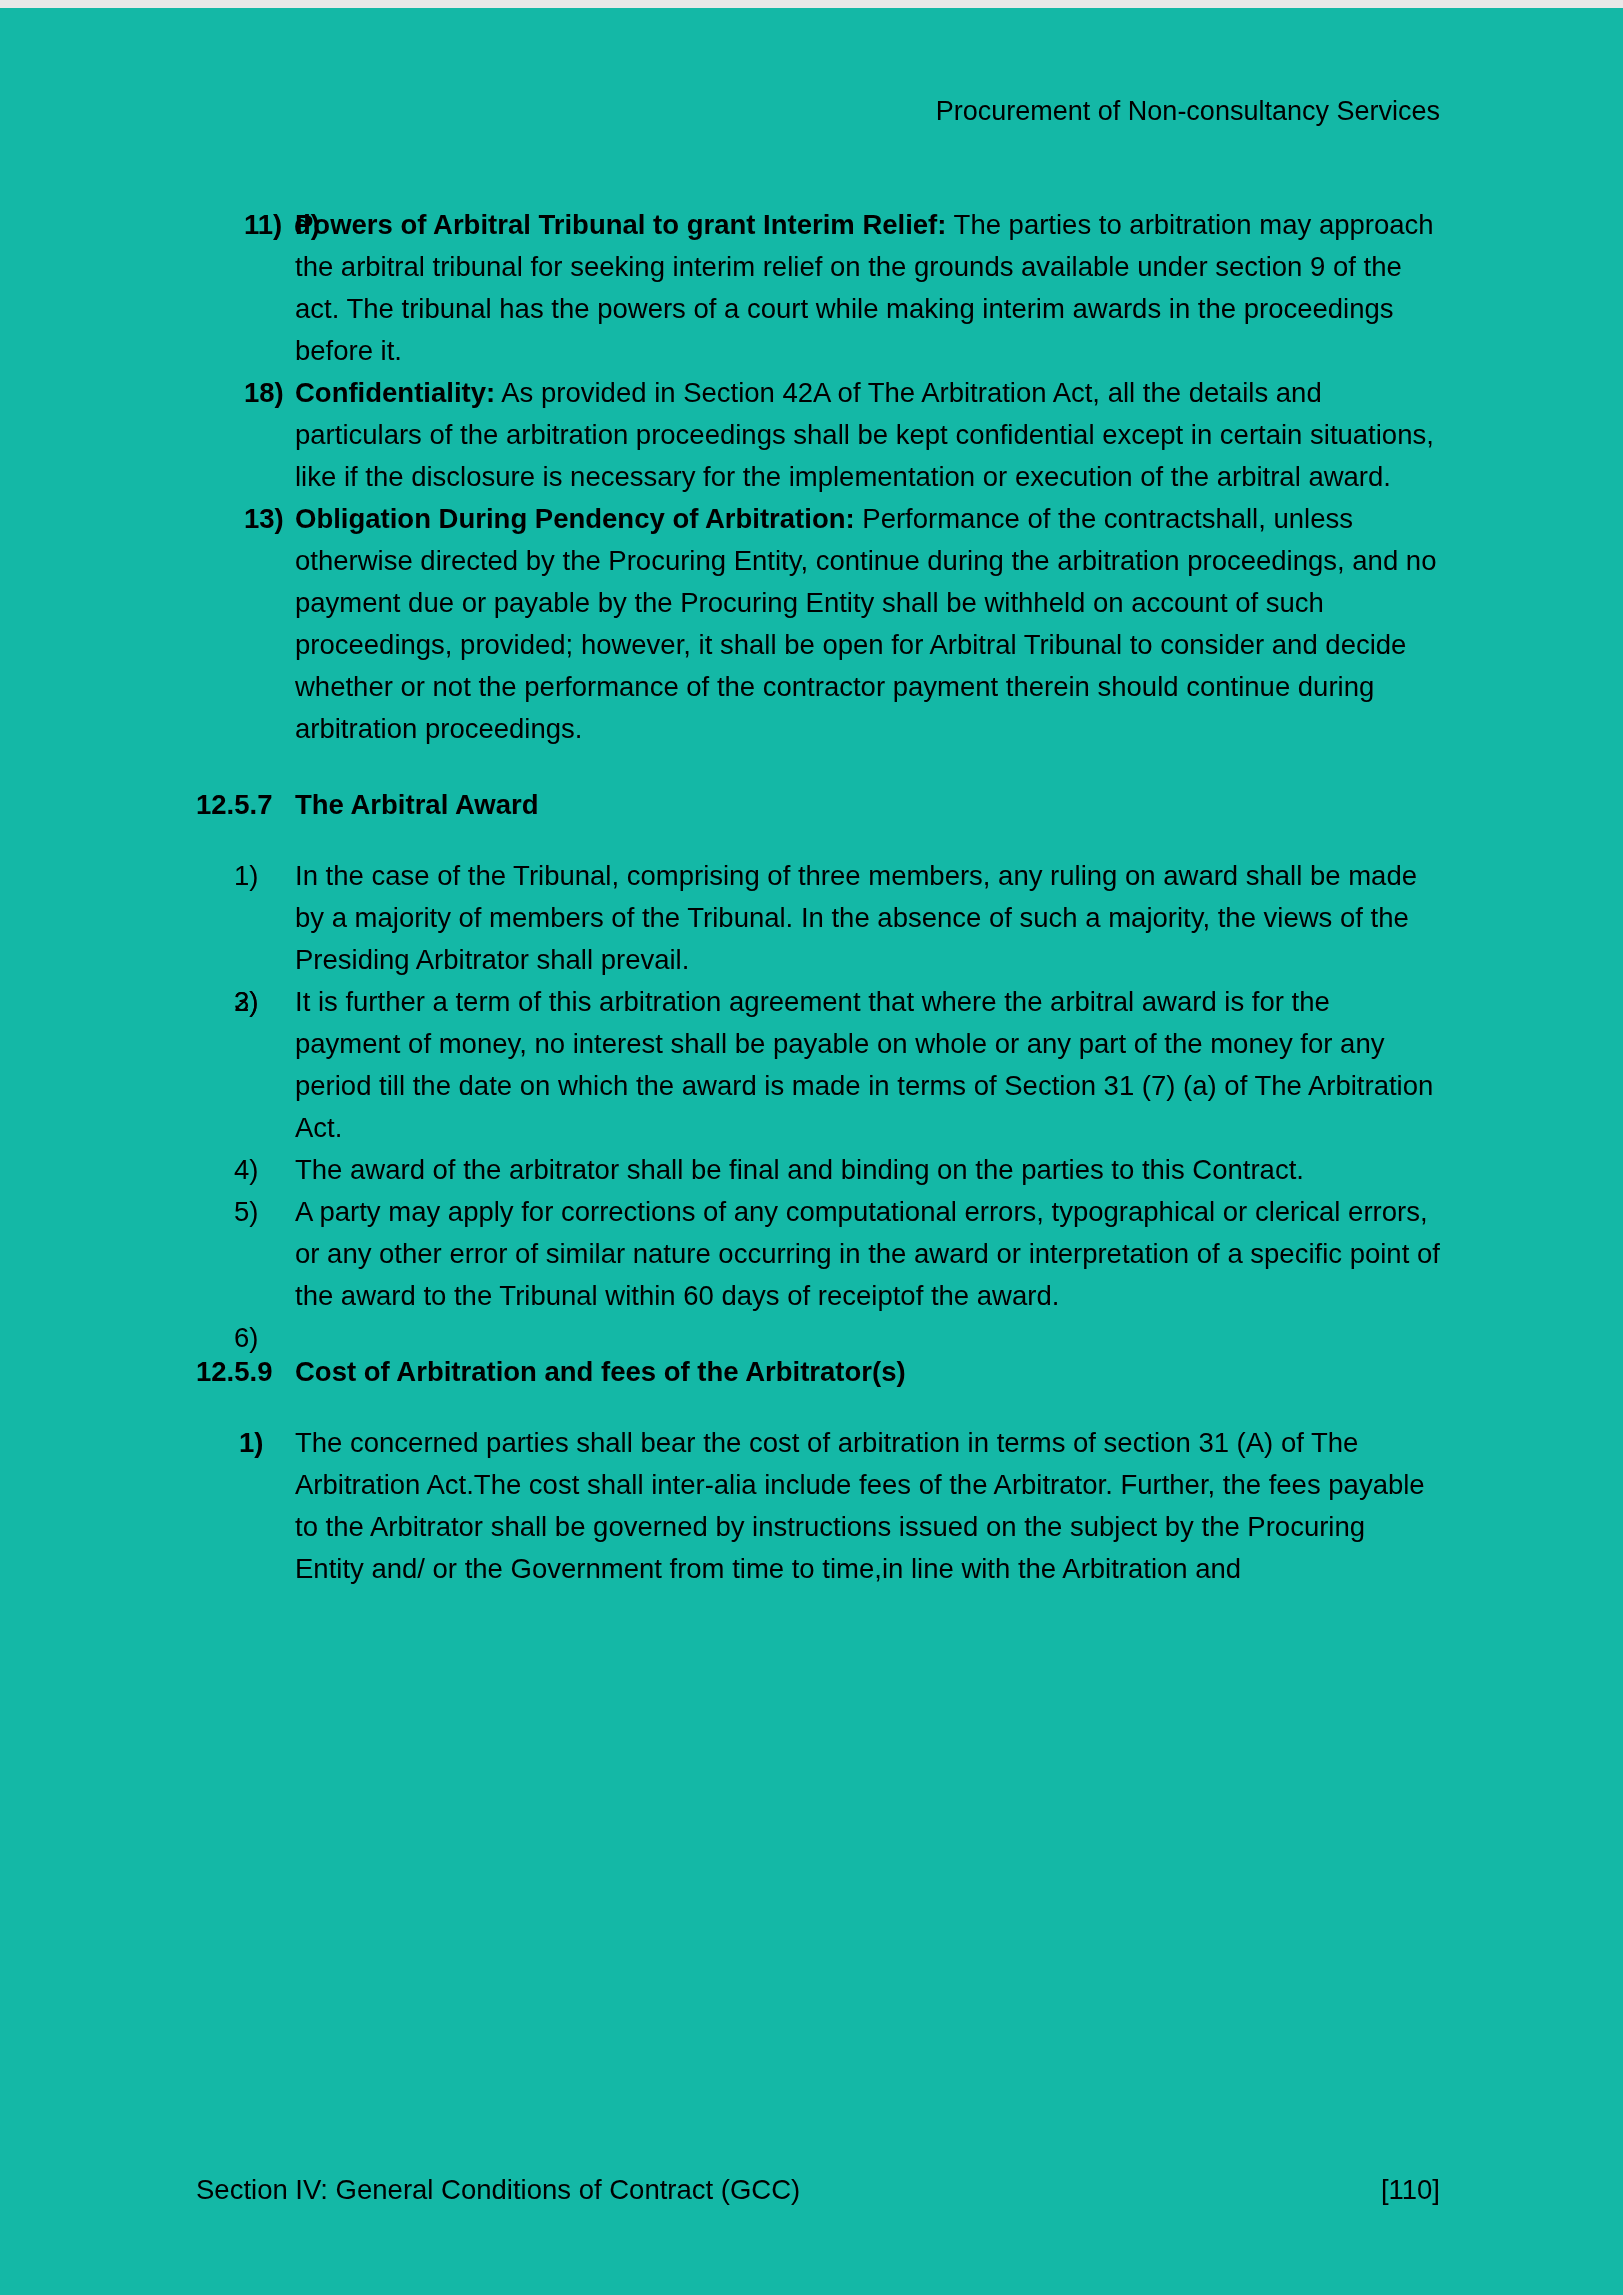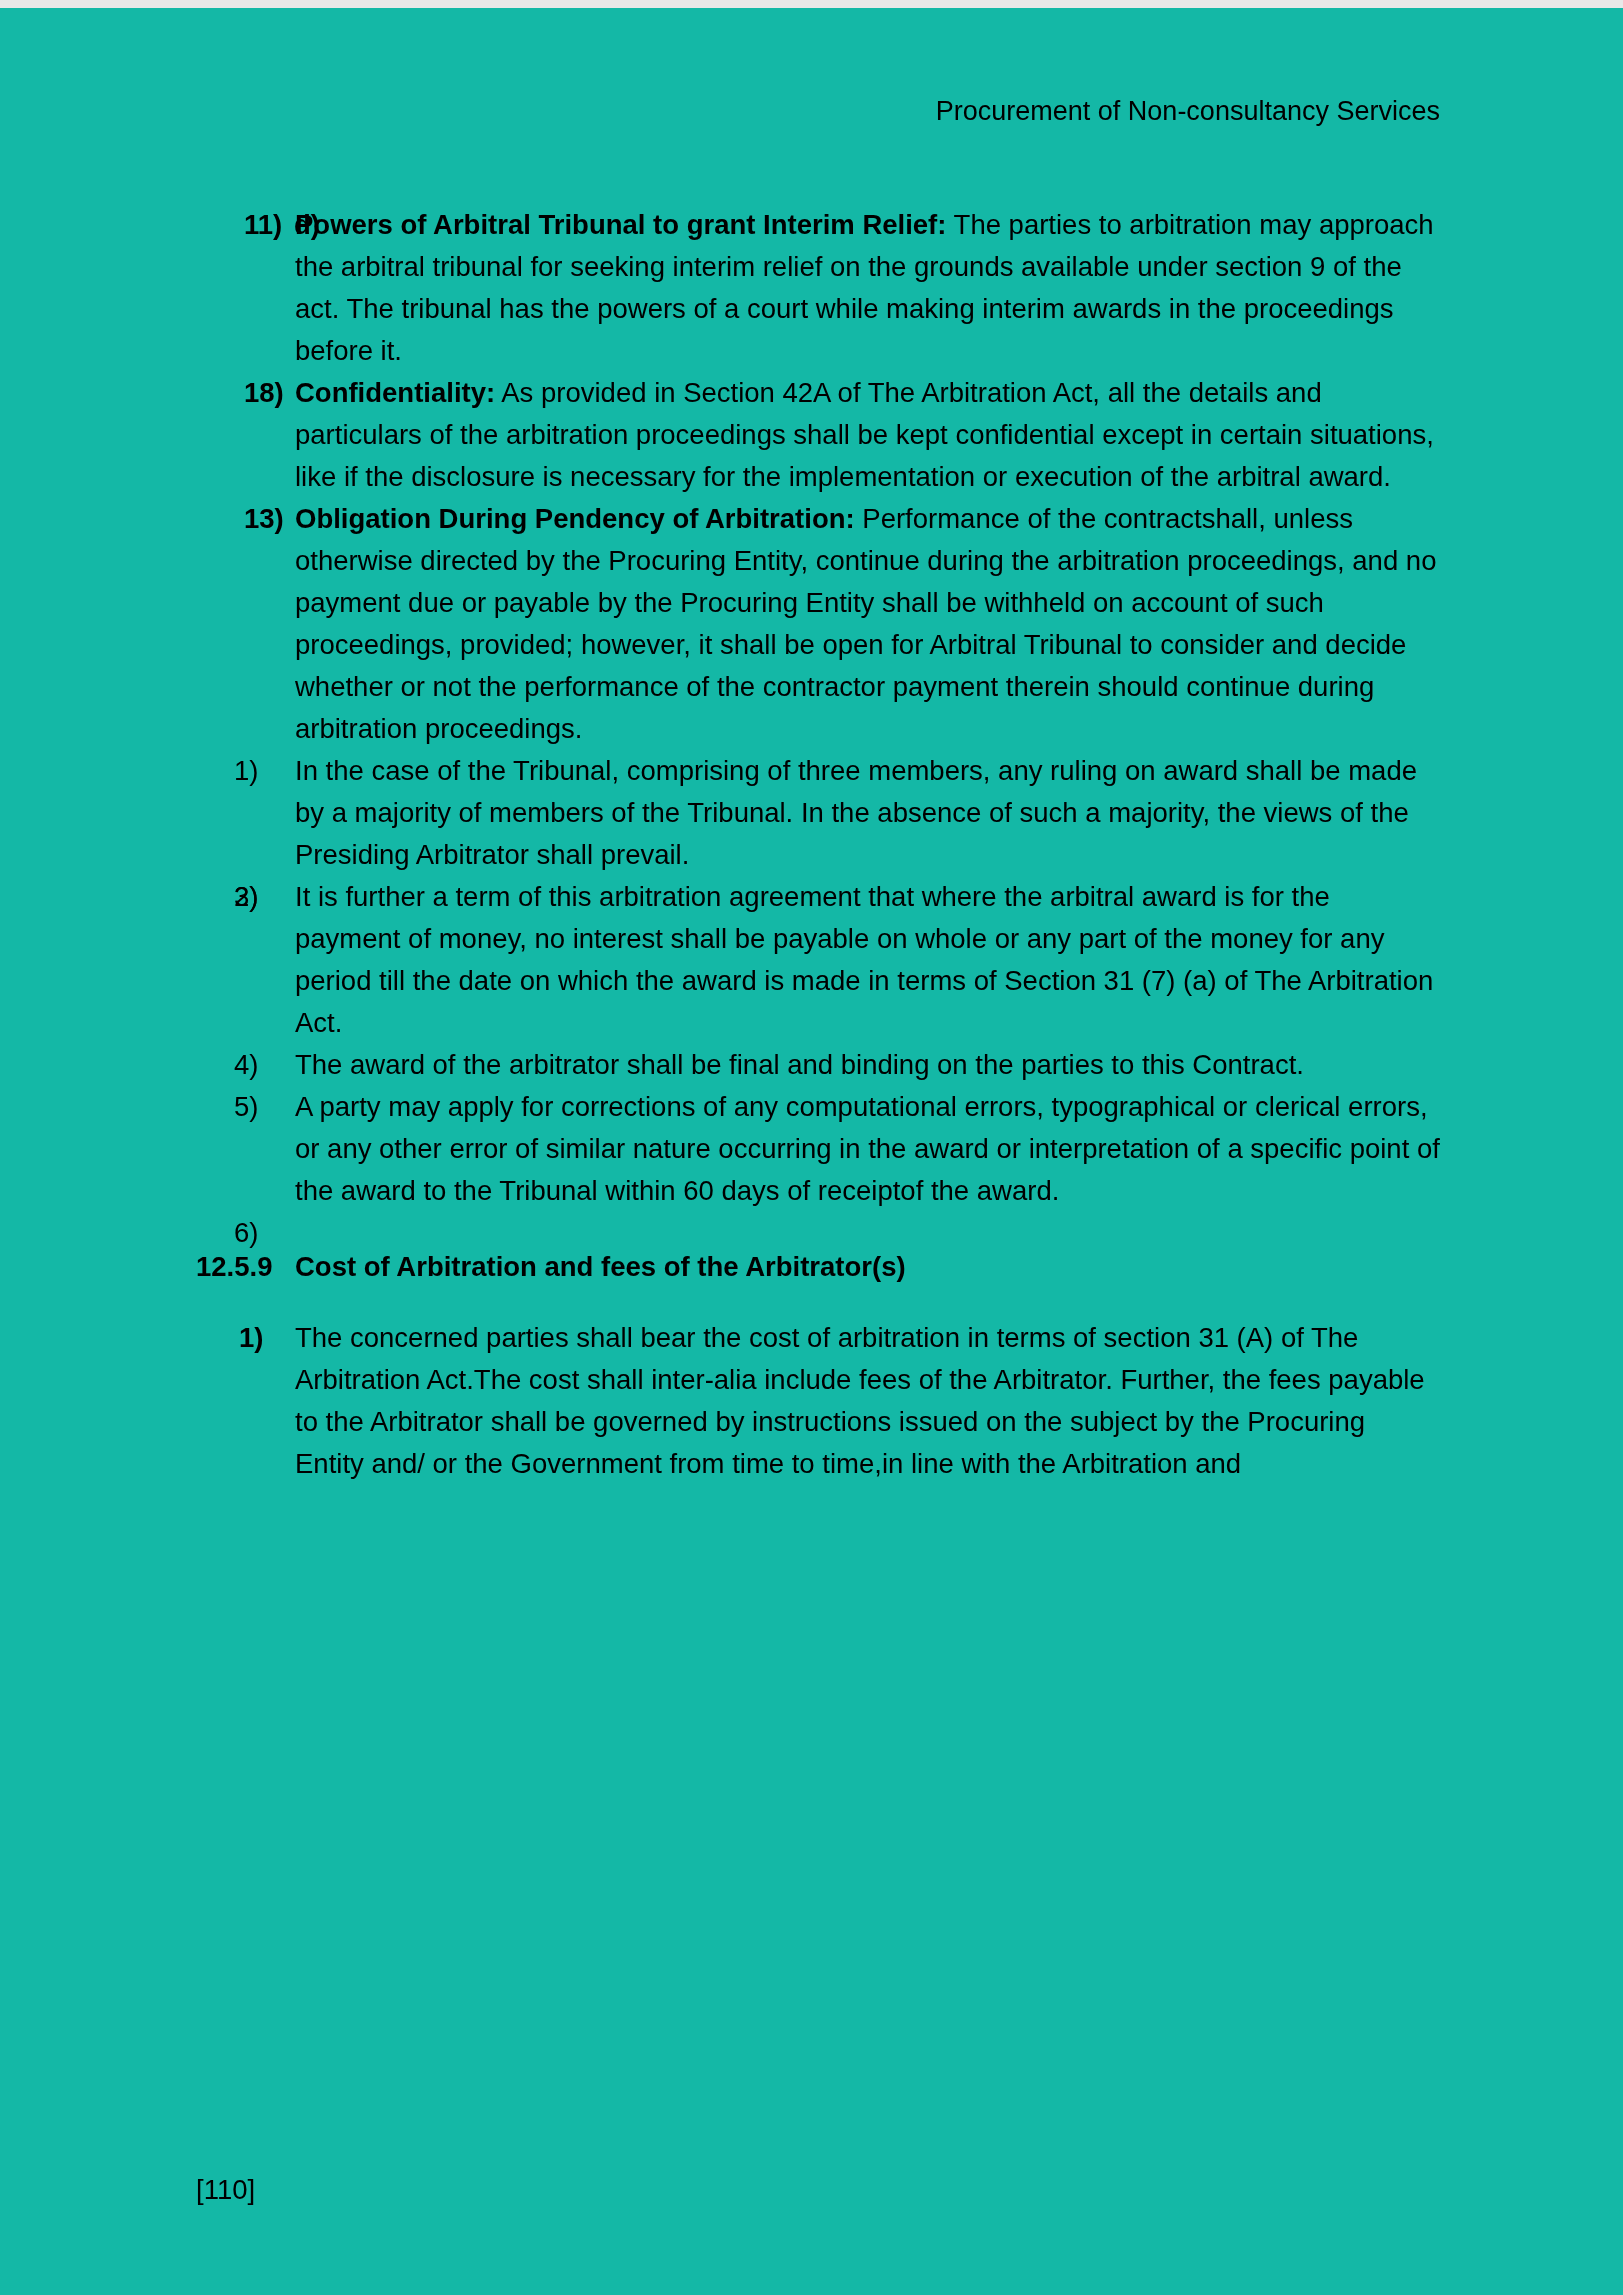--- a/index.html
+++ b/index.html
@@ -70,20 +70,23 @@
   <div class="li li-num">
     <span class="marker">18)</span>
     <span><b>Confidentiality:</b> <span>As provided in Section 42A of The Arbitration Act, all the details and particulars of the arbitration proceedings shall be kept confidential except in certain situations, like if the disclosure is necessary for the implementation or execution of the arbitral award.</span></span>
   </div>
 
   <div class="li li-num">
     <span class="marker">13)</span>
     <span><b>Obligation During Pendency of Arbitration:</b> <span>Performance of the contractshall, unless otherwise directed by the Procuring Entity, continue during the arbitration proceedings, and no payment due or payable by the Procuring Entity shall be withheld on account of such proceedings, provided; however, it shall be open for Arbitral Tribunal to consider and decide whether or not the performance of the contractor payment therein should continue during arbitration proceedings.</span></span>
   </div>
 
+  <div class="section-heading">
+    <span class="sec-num">12.5.7</span><span class="sec-title">The Arbitral Award</span>
+  </div>
 
   <div class="sub">
     <div class="li">
       <span class="marker">1)</span>
       <span>In the case of the Tribunal, comprising of three members, any ruling on award shall be made by a majority of members of the Tribunal. In the absence of such a majority, the views of the Presiding Arbitrator shall prevail.</span>
     </div>
     <div class="li">
       <span class="marker">2)</span>
     </div>
     <div class="li">
@@ -110,17 +113,18 @@
   </div>
 
   <div class="sub">
     <div class="li bold-marker">
       <span class="marker">1)</span>
       <span>The concerned parties shall bear the cost of arbitration in terms of section 31 (A) of The Arbitration Act.The cost shall inter-alia include fees of the Arbitrator. Further, the fees payable to the Arbitrator shall be governed by instructions issued on the subject by the Procuring Entity and/ or the Government from time to time,in line with the Arbitration and</span>
     </div>
   </div>
 
   <div class="doc-footer">
+    <span>Section IV: General Conditions of Contract (GCC)</span>
     <span>[110]</span>
   </div>
 
 </div>
 
 
 </body></html>

